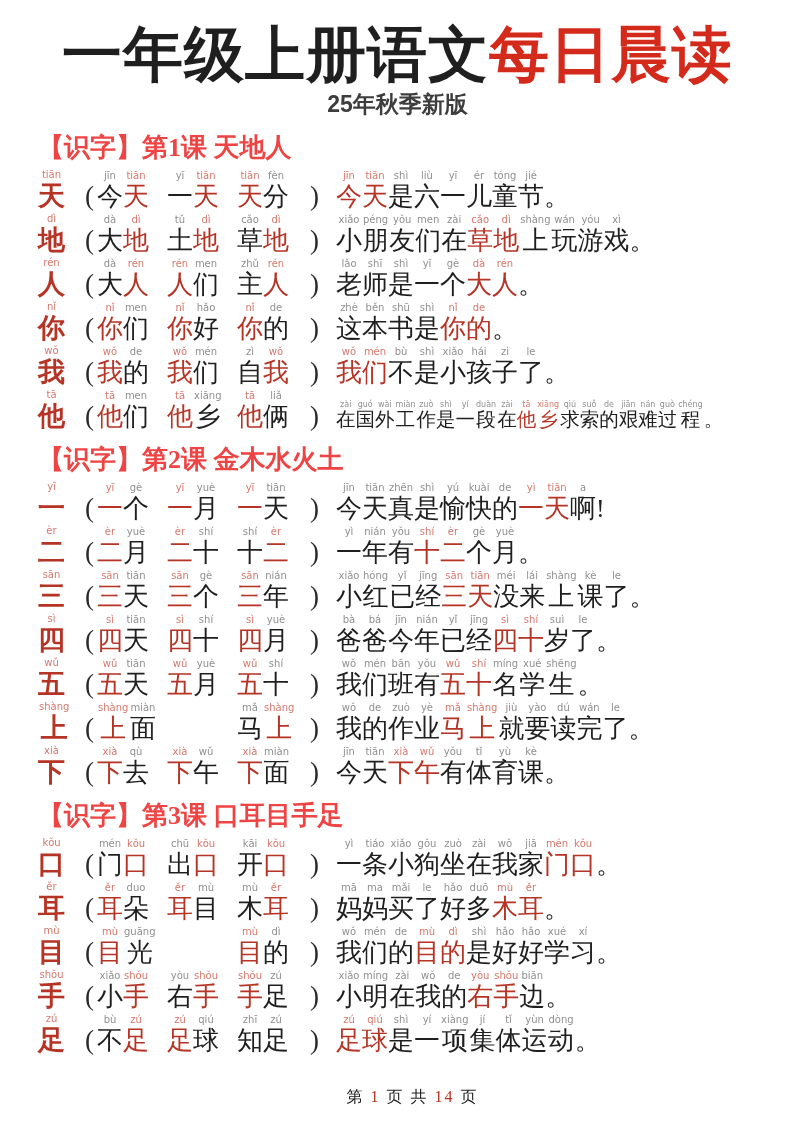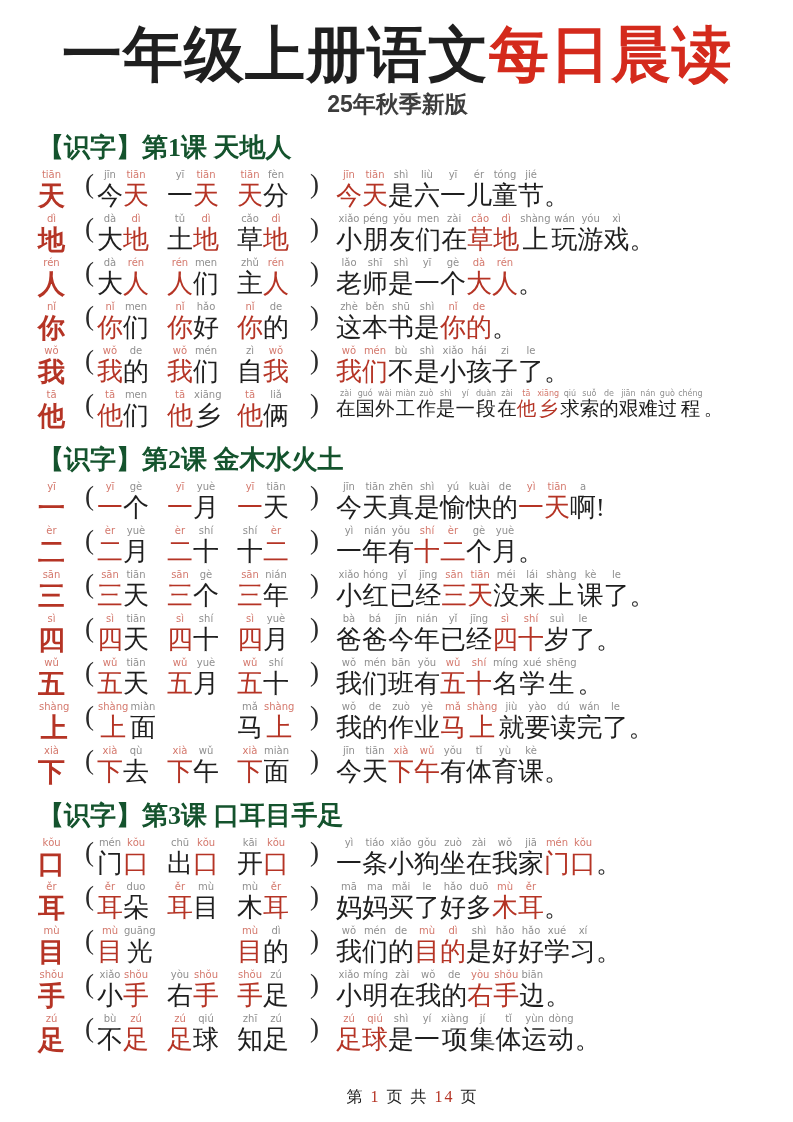--- a/index.html
+++ b/index.html
@@ -15,23 +15,23 @@
   .title{
     text-align:center;font-size:60px;font-weight:700;line-height:1.05;
     margin:4px 0 2px;color:var(--ink);letter-spacing:1px;white-space:nowrap;
   }
   .title .red{color:var(--title-red);}
   .subtitle{
     text-align:center;font-size:23px;font-weight:700;color:var(--subtitle);
     font-family:"Liberation Sans","DejaVu Sans",sans-serif;margin:2px 0 6px;
   }
   .sec-title{
-    font-size:26px;font-weight:700;color:#14532d;margin:10px 0 4px;white-space:nowrap;
+    font-size:26px;font-weight:700;color:#ef4444;margin:10px 0 4px;white-space:nowrap;
   }
-  .row{display:flex;align-items:flex-start;min-height:43px;margin-bottom:1px;}
+  .row{display:flex;align-items:flex-end;min-height:43px;margin-bottom:1px;}
   .u{display:inline-flex;flex-direction:column;align-items:center;}
   .py{
     font-family:"DejaVu Sans","Liberation Sans",sans-serif;
     font-size:10px;line-height:1.15;color:var(--py);white-space:nowrap;padding:0 1px;
   }
   .hz{font-size:26px;line-height:1.16;color:var(--ink);white-space:nowrap;}
   .u.red .hz{color:var(--red);}
   .u.red .py{color:var(--red-py);}
   .head{width:44px;display:flex;align-items:flex-end;}
   .head .hz{font-size:27px;font-weight:700;}

